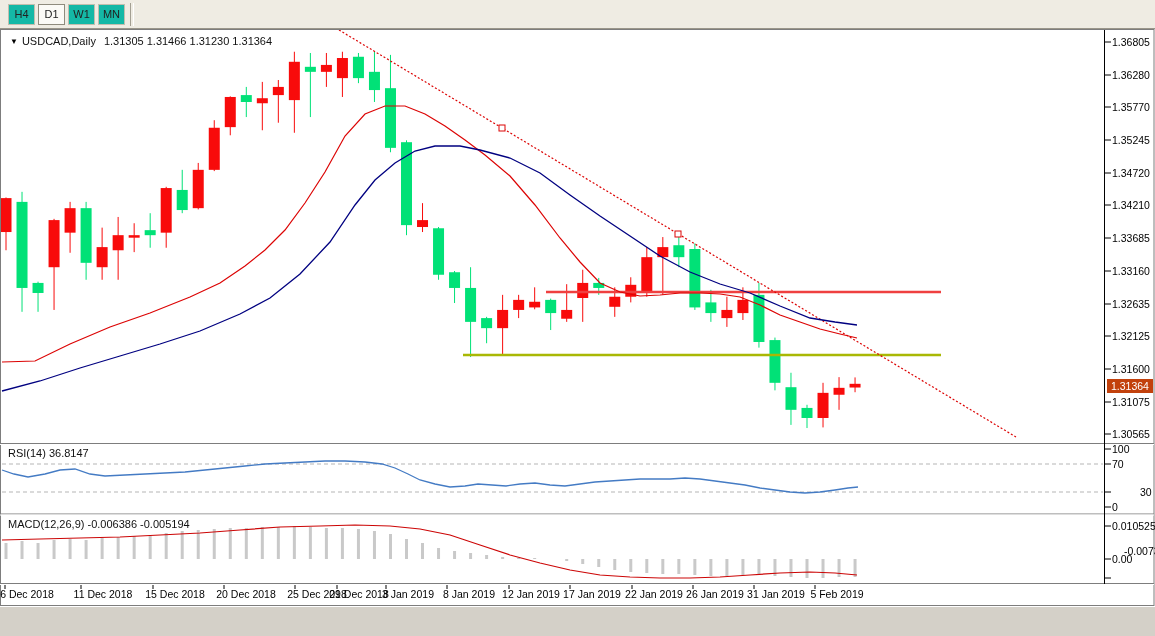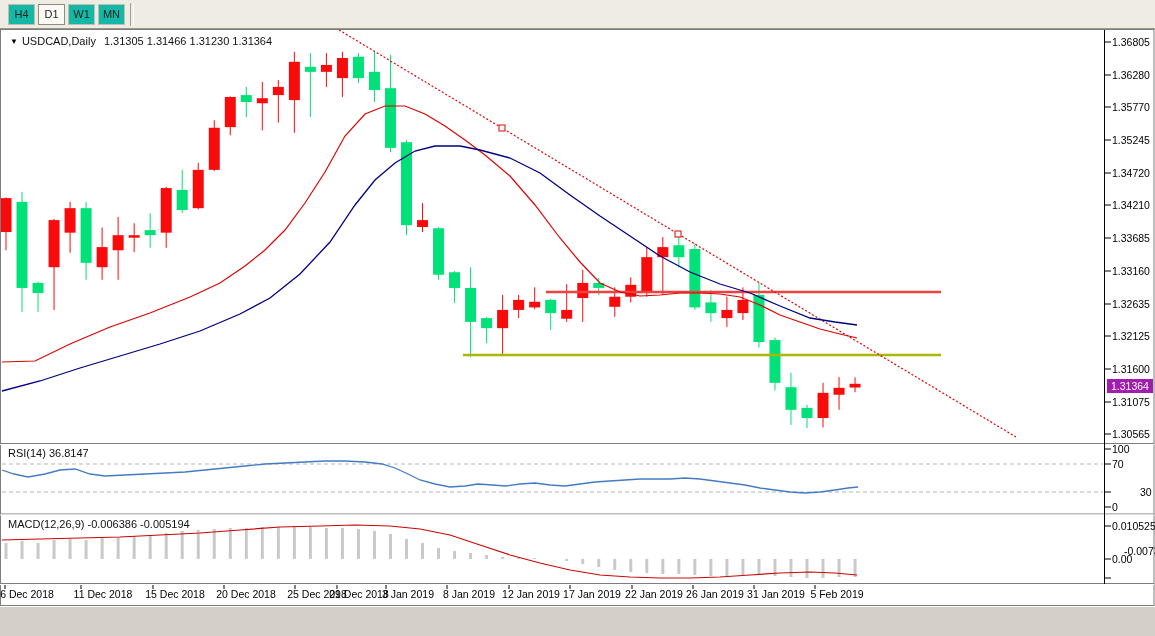--- a/index.html
+++ b/index.html
@@ -14,21 +14,21 @@
   #client{position:absolute;left:0;top:29px;width:1155px;height:578px;background:#ffffff;}
   #gfx{position:absolute;left:0;top:0;}
   .overlay-label{position:absolute;font-size:11px;color:#111;white-space:nowrap;}
   #chart-title{left:10px;top:6px;}
   #chart-title .arrow{font-size:8px;vertical-align:1px;color:#000;margin-right:4px;}
   #chart-title .sym{margin-right:8px;}
   #rsi-label{left:8px;top:418px;}
   #macd-label{left:8px;top:489px;}
   .pxl{position:absolute;left:1112px;font-size:10.5px;color:#000;white-space:nowrap;}
   .dtl{position:absolute;top:559px;font-size:10.5px;color:#000;white-space:nowrap;transform:translateX(-50%);}
-  #price-tag{position:absolute;left:1107px;top:350px;background:#a21caf;color:#fff;font-size:10.5px;padding:0 4px;line-height:14px;}
+  #price-tag{position:absolute;left:1107px;top:350px;background:#c2410c;color:#fff;font-size:10.5px;padding:0 4px;line-height:14px;}
   
   #tabbar{position:absolute;left:0;top:607px;width:1155px;height:29px;background:#d4d0c8;border-top:1px solid #9a968a;box-sizing:border-box;display:flex;align-items:flex-end;}
   .tab{height:22px;line-height:22px;padding:0 12px;font-size:12px;color:#3c3c3c;border-right:1px solid #aaa69c;cursor:default;white-space:nowrap;}
   .tab:first-child{margin-left:8px;}
   .tab.active{background:#ffffff;color:#000;font-weight:bold;height:26px;line-height:26px;border:1px solid #55524a;border-bottom:none;}
 </style>
 </head>
 <body>
 
 <div id="window">

